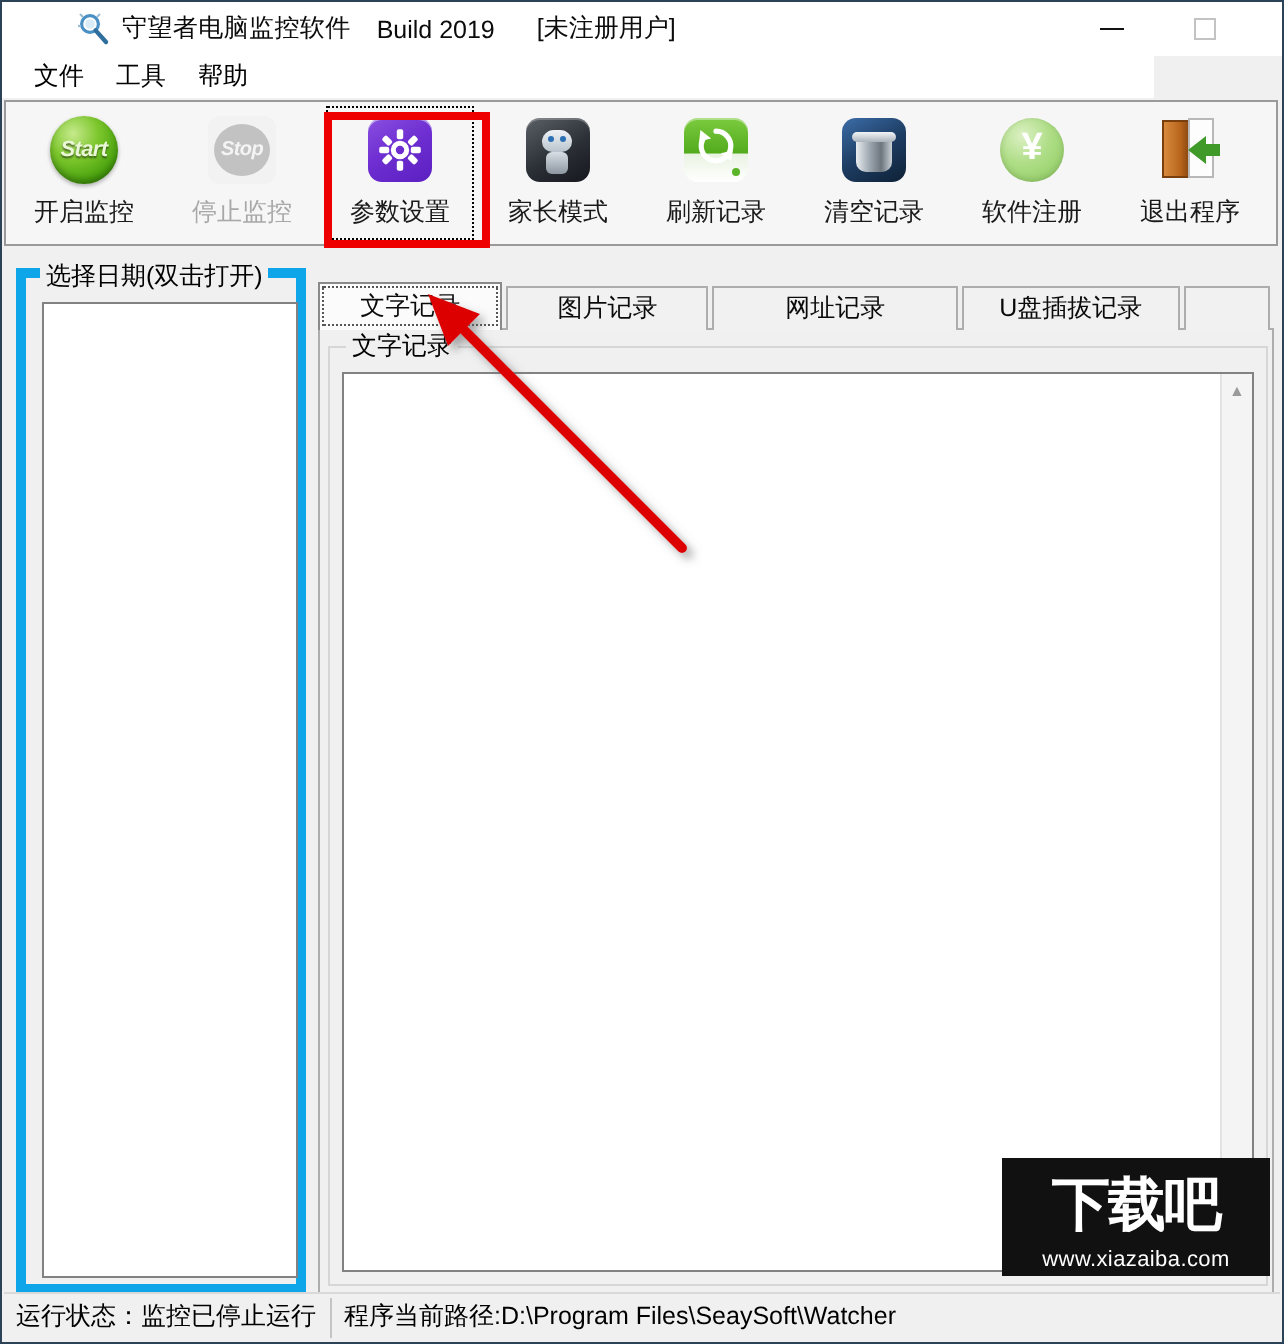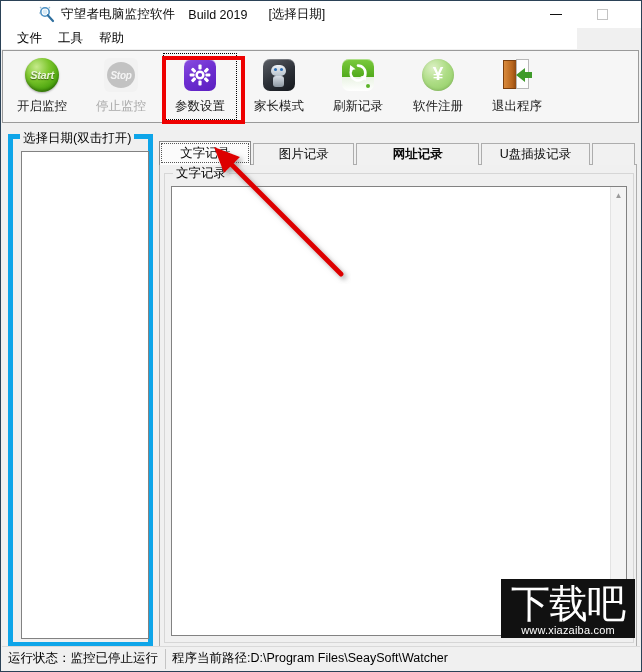--- a/index.html
+++ b/index.html
@@ -341,21 +341,21 @@
   }
   .tab.active {
     height: 24px;
     background: #fbfbfb;
     border-color: #8a8a8a;
     outline: 1px dotted #555;
     outline-offset: -3px;
   }
   .tab.t1 { width: 96px; }
   .tab.t2 { width: 105px; }
-  .tab.t3 { width: 128px; font-weight: bold; }
+  .tab.t3 { width: 128px; }
   .tab.t4 { width: 113px; }
   .tab.filler {
     width: 45px;
     border: 1px solid #adadad;
     border-bottom: none;
     background: #f1f1f1;
   }
 
   .tabpanel {
     position: absolute;
@@ -468,22 +468,22 @@
   .wm-box {
     position: absolute;
     left: 0; top: 0;
     width: 134px; height: 48px;
     background: #111111;
     display: flex;
     align-items: center;
     justify-content: center;
   }
   .wm-text {
-    font-size: 39px;
-    font-weight: normal;
+    font-size: 29px;
+    font-weight: bold;
     color: #ffffff;
     letter-spacing: -1px;
     line-height: 1;
   }
   .wm-url {
     position: absolute;
     left: 0; top: 44px;
     width: 134px;
     text-align: center;
     font-size: 11px;
@@ -504,21 +504,21 @@
         <circle cx="8" cy="7" r="4.2" fill="none" stroke="#4a90c4" stroke-width="1.6"></circle>
         <circle cx="8" cy="7" r="2.4" fill="#cfe6f4" opacity="0.8"></circle>
         <line x1="10.8" y1="10.2" x2="16" y2="16" stroke="#2f6f9e" stroke-width="2.2" stroke-linecap="round"></line>
         <line x1="3" y1="2" x2="4.5" y2="3.5" stroke="#9bbdd4" stroke-width="1.1"></line>
         <line x1="13" y1="2" x2="11.5" y2="3.5" stroke="#9bbdd4" stroke-width="1.1"></line>
         <line x1="2" y1="8" x2="3.4" y2="8" stroke="#9bbdd4" stroke-width="1.1"></line>
       </svg>
     </div>
     <span class="title-text">守望者电脑监控软件</span>
     <span class="title-build">Build 2019</span>
-    <span class="title-reg">[选择日期]</span>
+    <span class="title-reg">[未注册用户]</span>
 
     <div class="win-controls">
       <div class="win-btn">
           <i class="mn"></i>
         </div>
       <div class="win-btn disabled">
           <i class="mx"></i>
         </div>
       <div class="win-btn">
         <svg width="13" height="13" viewBox="0 0 13 13">
@@ -596,20 +596,29 @@
             <polygon points="2.2,2.0 7.6,6.2 1.6,7.6" fill="#ffffff"></polygon>
             <polygon points="17.6,17.6 12.4,13.6 18.4,12.2" fill="#ffffff"></polygon>
           </svg>
           <div class="dot"></div>
         </div>
       </div>
       <div class="tb-label">刷新记录</div>
     </div>
     <div class="tb-sep"></div>
 
+    <div class="tb-btn">
+      <div class="tb-icon">
+        <div class="ic-trash">
+          <div class="can"></div>
+          <div class="lip"></div>
+        </div>
+      </div>
+      <div class="tb-label">清空记录</div>
+    </div>
     <div class="tb-sep"></div>
 
     <div class="tb-btn">
       <div class="tb-icon">
           <div class="ic-yen"></div>
         </div>
       <div class="tb-label">软件注册</div>
     </div>
     <div class="tb-sep"></div>
 

